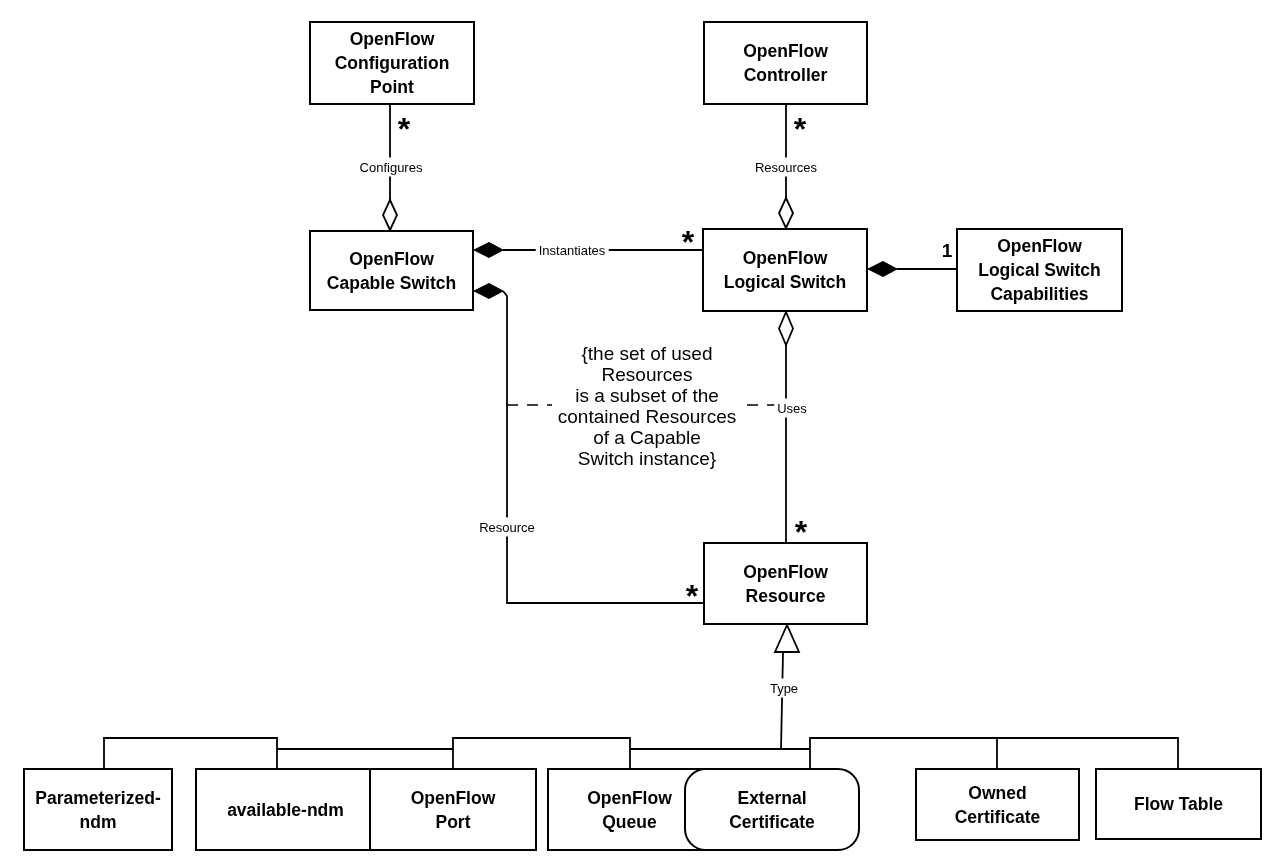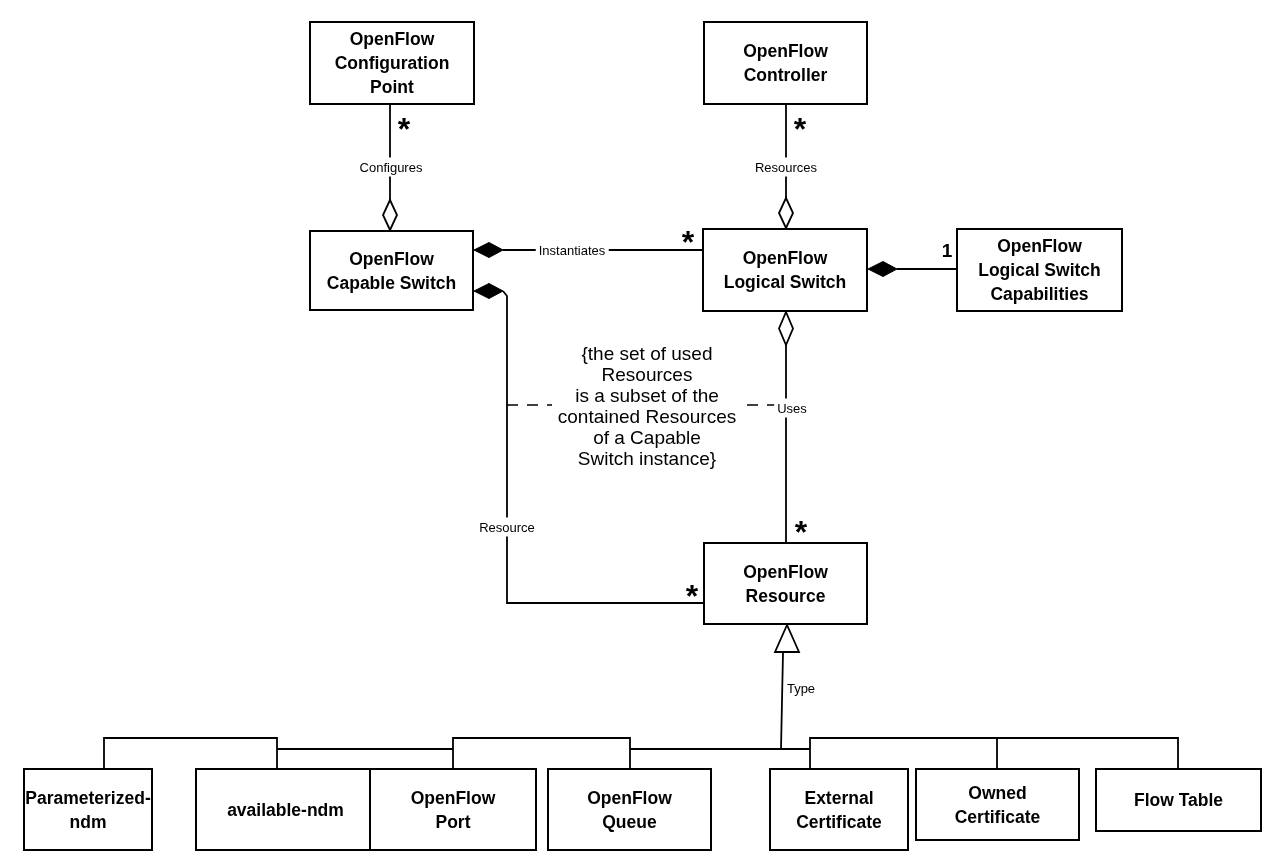--- a/index.html
+++ b/index.html
@@ -88,53 +88,53 @@
   <div class="box" style="left:956px;top:228px;width:167px;height:84px;">
     <div class="box-label">OpenFlow
 Logical Switch
 Capabilities</div>
   </div>
   <div class="box" style="left:703px;top:542px;width:165px;height:83px;">
     <div class="box-label">OpenFlow
 Resource</div>
   </div>
 
-  <div class="box" style="left:23px;top:768px;width:130px;height:83px;">
+  <div class="box" style="left:23px;top:768px;width:150px;height:83px;">
     <div class="box-label">Parameterized-
 ndm</div>
   </div>
   <div class="box" style="left:195px;top:768px;width:181px;height:83px;">
     <div class="box-label">available-ndm</div>
   </div>
   <div class="box" style="left:369px;top:768px;width:168px;height:83px;">
     <div class="box-label">OpenFlow
 Port</div>
   </div>
   <div class="box" style="left:547px;top:768px;width:165px;height:83px;">
     <div class="box-label">OpenFlow
 Queue</div>
   </div>
-  <div class="box" style="left:769px;top:768px;width:140px;height:83px;">
+  <div class="box" style="left:684px;top:768px;width:176px;height:83px;border-radius:22px;">
     <div class="box-label">External
 Certificate</div>
   </div>
   <div class="box" style="left:915px;top:768px;width:165px;height:73px;">
     <div class="box-label">Owned
 Certificate</div>
   </div>
-  <div class="box" style="left:1095px;top:768px;width:167px;height:64px;">
+  <div class="box" style="left:1095px;top:768px;width:167px;height:72px;">
     <div class="box-label">Flow Table</div>
   </div>
 
   <div class="lbl" style="left:391px;top:167px;">Configures</div>
   <div class="lbl" style="left:786px;top:167px;">Resources</div>
   <div class="lbl" style="left:572px;top:250px;">Instantiates</div>
   <div class="lbl" style="left:792px;top:408px;">Uses</div>
   <div class="lbl" style="left:507px;top:527px;">Resource</div>
-  <div class="lbl" style="left:784px;top:688px;margin-left:17px;">Type</div>
+  <div class="lbl" style="left:784px;top:688px;">Type</div>
 
   <div class="mult" style="left:404px;top:113px;">*</div>
   <div class="mult" style="left:800px;top:113px;">*</div>
   <div class="mult" style="left:688px;top:226px;">*</div>
   <div class="one" style="left:947px;top:250px;">1</div>
   <div class="mult" style="left:801px;top:516px;">*</div>
   <div class="mult" style="left:692px;top:580px;">*</div>
 
   <div class="note" style="left:647px;top:406px;">{the set of used
 Resources

